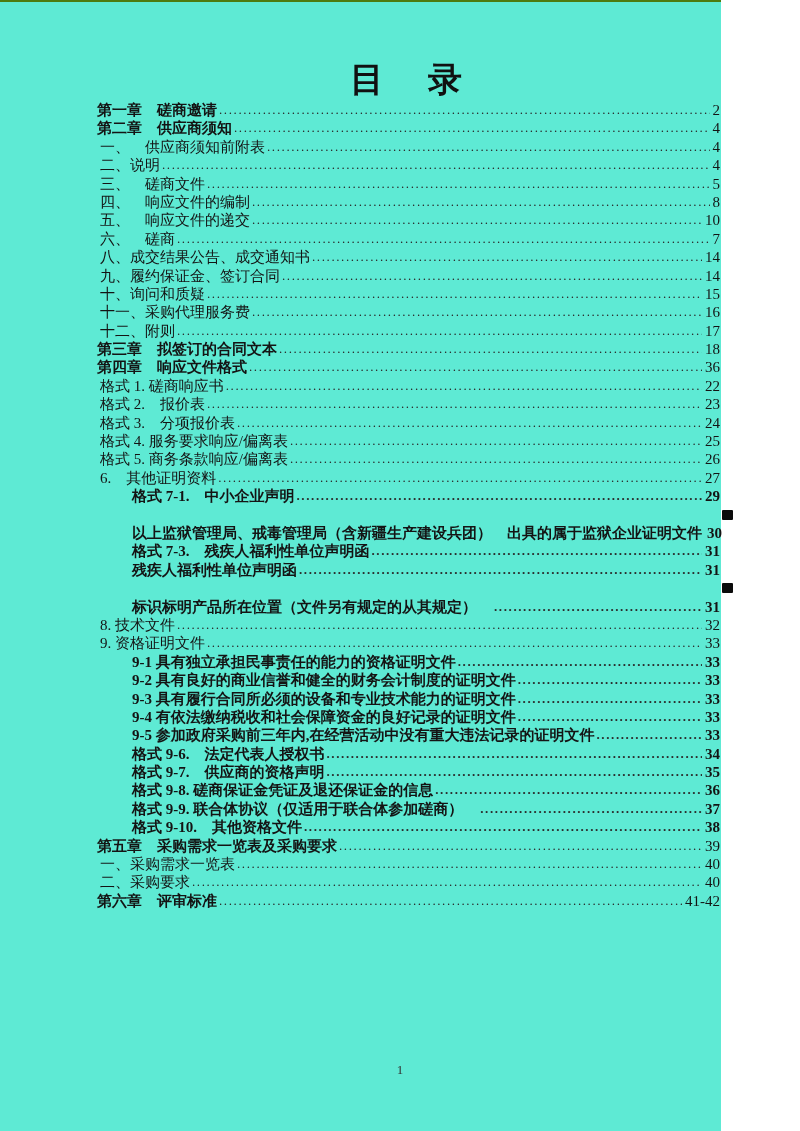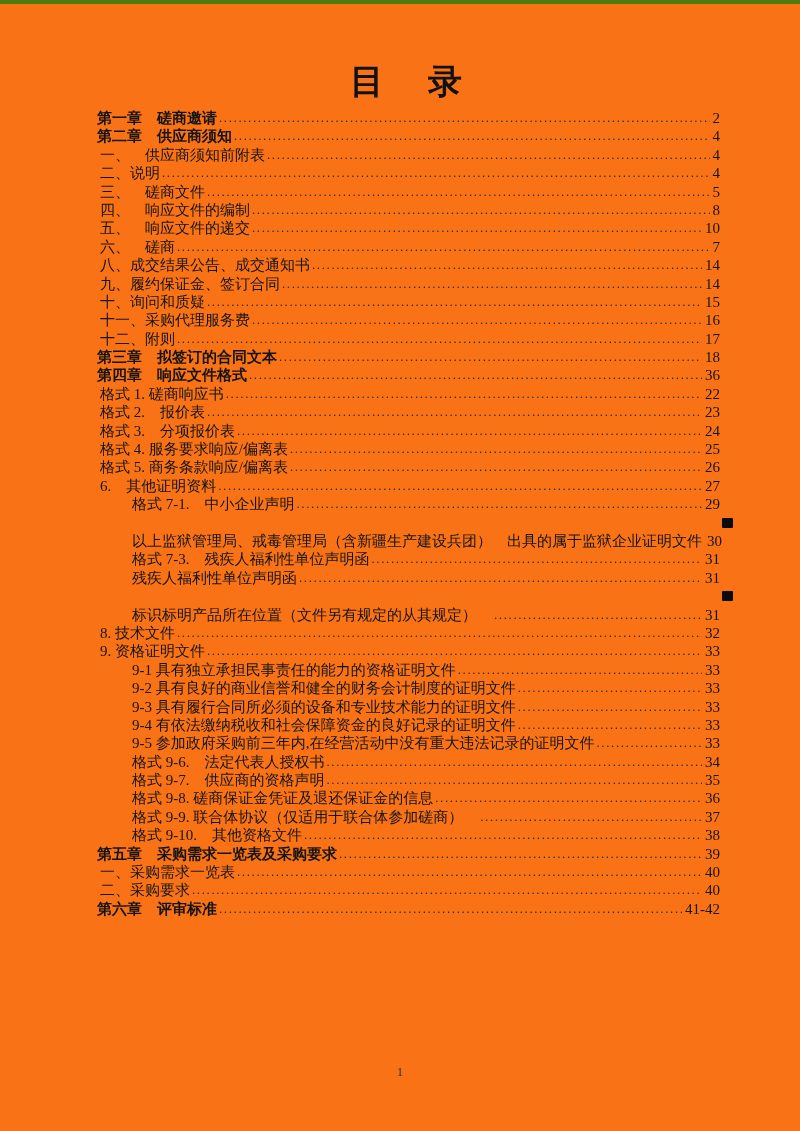--- a/index.html
+++ b/index.html
@@ -7,52 +7,52 @@
     padding: 0;
     width: 800px;
     height: 1131px;
     background: #ffffff;
     overflow: hidden;
     font-family: "Liberation Serif", "DejaVu Serif", serif;
     color: #141414;
   }
   .page {
     position: relative;
-    width: 800px;
+    width: 721px;
     height: 1131px;
     box-sizing: border-box;
-    border-top: 4px solid #4d7c0f;
-    background: #f97316;
+    border-top: 2px solid #4d7c0f;
+    background: #5eead4;
   }
   .doc-title {
     margin: 0;
     padding-top: 58px;
     margin-left: 97px;
     width: 623px;
     text-align: center;
     font-size: 34px;
     line-height: 40px;
     font-weight: bold;
     letter-spacing: 5px;
     color: #111111;
   }
   .toc {
-    margin-top: 7px;
+    margin-top: 1px;
     margin-left: 97px;
     width: 623px;
   }
   .toc-row {
     display: flex;
     align-items: baseline;
     height: 18.4px;
     line-height: 18.4px;
     font-size: 15px;
   }
   .toc-row.level1 { padding-left: 3px; }
-  .toc-row.level2 { padding-left: 35px; }
+  .toc-row.level2 { padding-left: 35px; font-weight: bold; }
   .toc-row.bold .toc-label { font-weight: bold; }
   .toc-label {
     white-space: pre;
     flex: 0 0 auto;
   }
   .dots {
     flex: 1 1 auto;
     overflow: hidden;
     white-space: nowrap;
     margin: 0 3px 0 2px;

